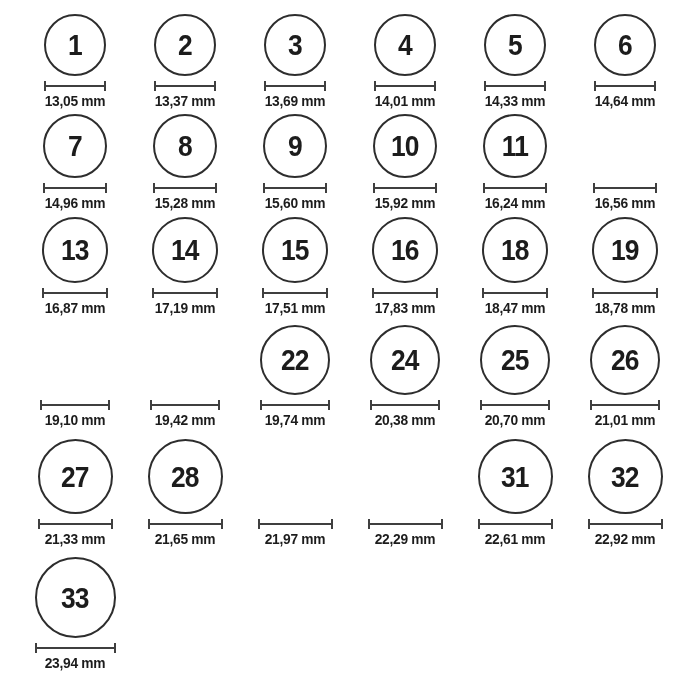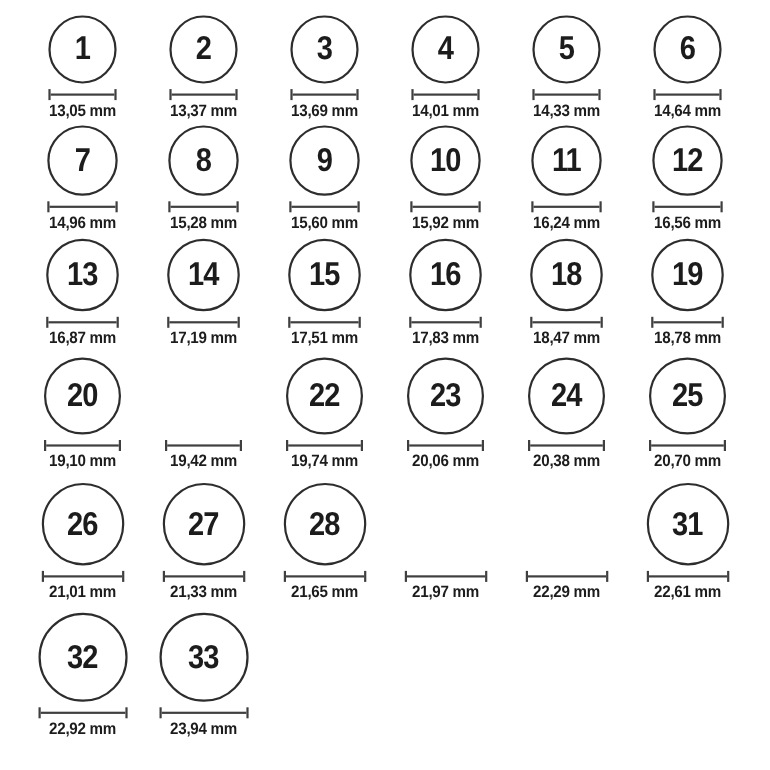--- a/index.html
+++ b/index.html
@@ -170,23 +170,20 @@
 
   <div class="cell">
     <div class="circle">
       <span class="num">11</span>
     </div>
     <div class="ruler"></div>
     <div class="label">16,24 mm</div>
   </div>
 
   <div class="cell">
-    <div class="circle">
-      <span class="num">12</span>
-    </div>
     <div class="ruler"></div>
     <div class="label">16,56 mm</div>
   </div>
 
   <div class="cell">
     <div class="circle">
       <span class="num">13</span>
     </div>
     <div class="ruler"></div>
     <div class="label">16,87 mm</div>
@@ -227,47 +224,37 @@
 
   <div class="cell">
     <div class="circle">
       <span class="num">19</span>
     </div>
     <div class="ruler"></div>
     <div class="label">18,78 mm</div>
   </div>
 
   <div class="cell">
-    <div class="circle">
-      <span class="num">20</span>
-    </div>
     <div class="ruler"></div>
     <div class="label">19,10 mm</div>
   </div>
 
   <div class="cell">
     <div class="ruler"></div>
     <div class="label">19,42 mm</div>
   </div>
 
   <div class="cell">
     <div class="circle">
       <span class="num">22</span>
     </div>
     <div class="ruler"></div>
     <div class="label">19,74 mm</div>
   </div>
 
-  <div class="cell">
-    <div class="circle">
-      <span class="num">23</span>
-    </div>
-    <div class="ruler"></div>
-    <div class="label">20,06 mm</div>
-  </div>
 
   <div class="cell">
     <div class="circle">
       <span class="num">24</span>
     </div>
     <div class="ruler"></div>
     <div class="label">20,38 mm</div>
   </div>
 
   <div class="cell">

